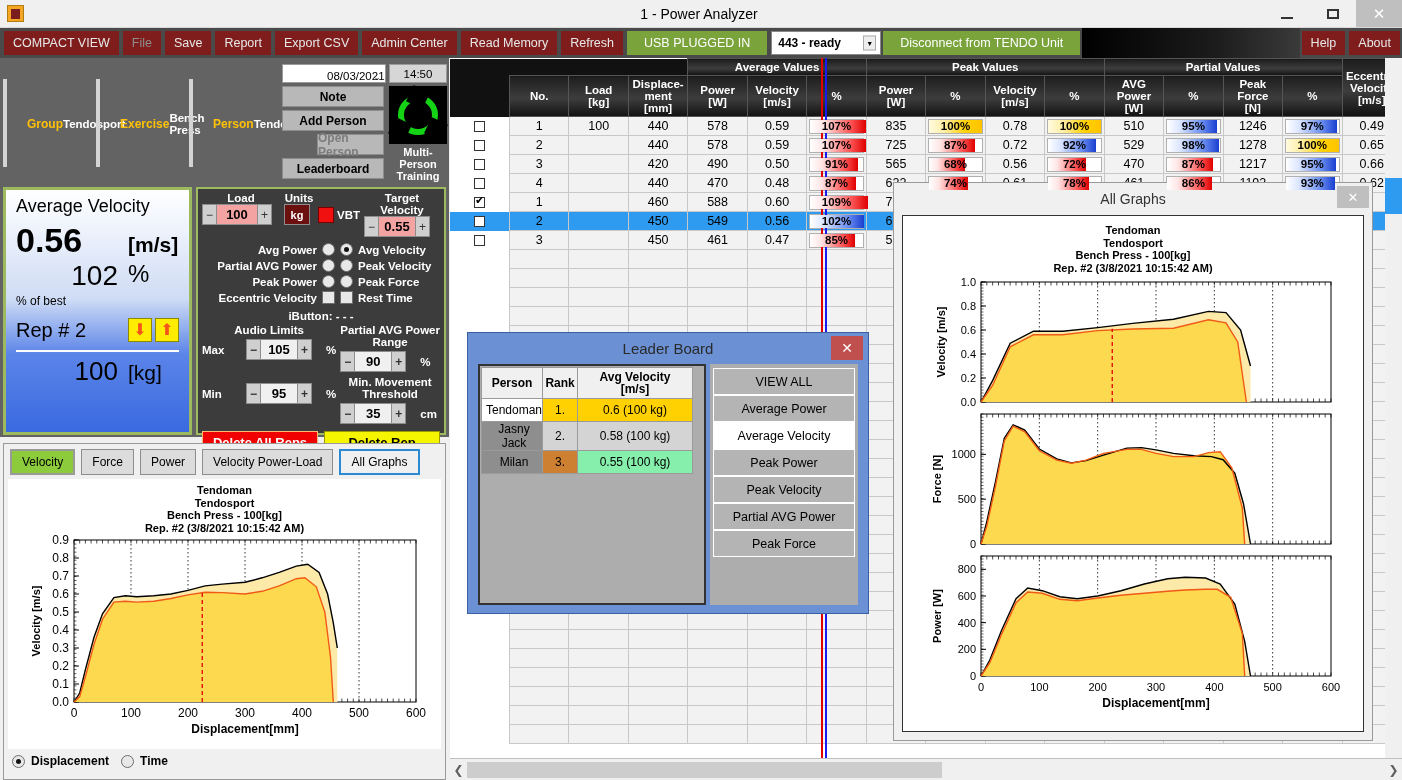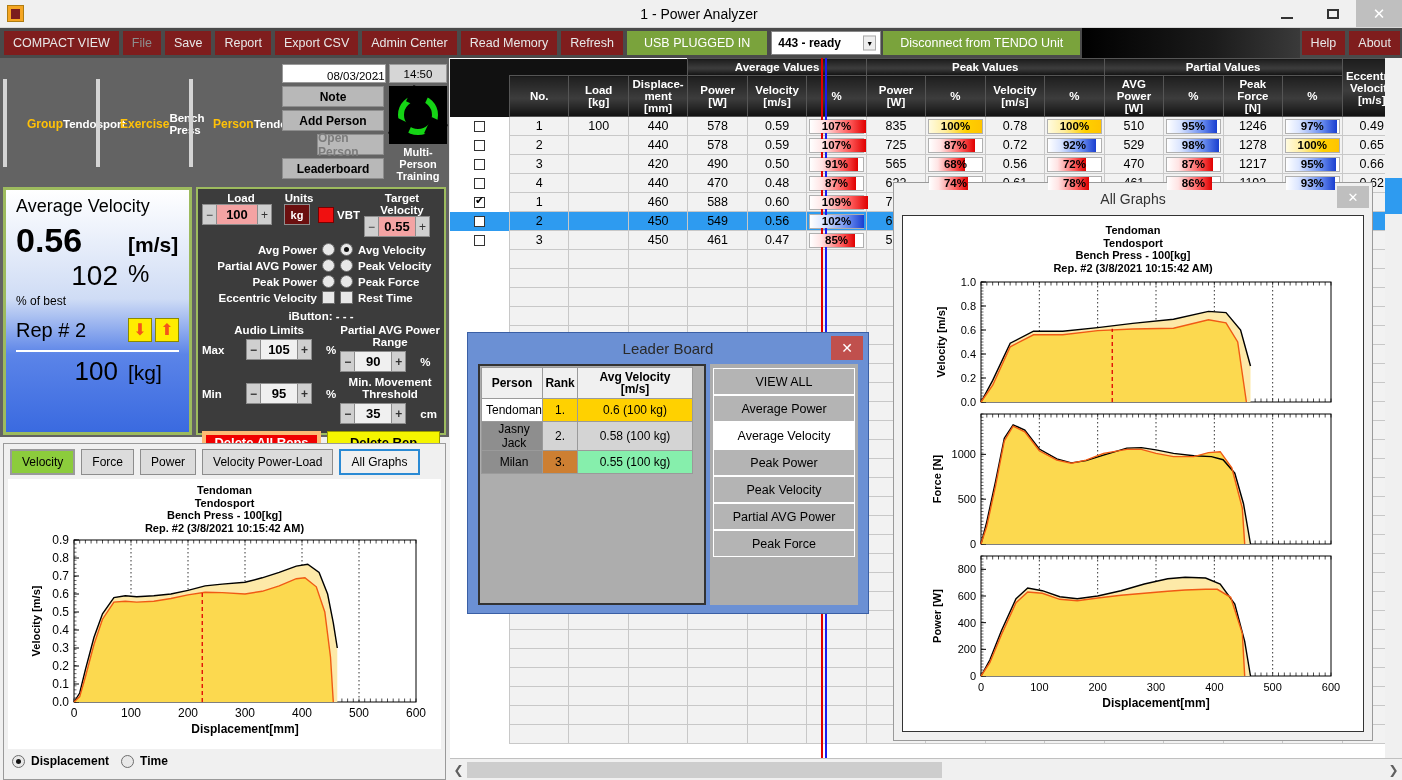--- a/index.html
+++ b/index.html
@@ -147,21 +147,21 @@
   .rlabel-left{ width:115px; text-align:right;}
   .rdot{ width:13px;height:13px;border-radius:50%;background:#e8e8e8;border:1px solid #6d6d6d; position:relative;flex:0 0 auto;}
   .rdot.on:after{content:"";position:absolute;left:3px;top:3px;width:5px;height:5px;border-radius:50%;background:#111;}
   .rsq{ width:13px;height:13px;background:#e8e8e8;border:1px solid #6d6d6d;flex:0 0 auto;}
   #ibutton{ text-align:center; font-weight:bold; font-size:11.5px; margin-top:6px;}
   #limits{ display:flex; gap:4px; margin-top:2px;}
   .lim-col{ flex:1;}
   .lim-row{ display:flex; align-items:center; gap:14px; margin-top:3px; font-size:11.5px; font-weight:bold;}
   #cfg-bottom{ display:flex; gap:6px; margin-top:7px;}
   #del-all{ flex:1;background:#f00000;color:#fff;font-weight:bold;font-size:13px;height:22px;
-    display:flex;align-items:center;justify-content:center;border:4px solid #fdba74;}
+    display:flex;align-items:center;justify-content:center;border:1px solid #fdba74;}
   #del-rep{ flex:1;background:#f5f500;color:#000;font-weight:bold;font-size:13px;height:22px;
     display:flex;align-items:center;justify-content:center;border:1px solid #9a9a00;}
   
   #graph-panel{ position:absolute;left:3px;top:385px;width:443px;height:337px;
     background:#f0f0f0;border:1px solid #9a9a9a;}
   #graph-tabs{ display:flex; gap:6px; padding:5px 6px 4px 6px;}
   .tab{ background:#dcdcdc;border:1px solid #8d8d8d;font-size:12px;
     padding:4px 10px; display:flex;align-items:center;justify-content:center;}
   .tab.active{ background:#8ccc3c; border:2px solid #9a9a9a; font-weight:normal;}
   .tab.selected{ background:#f0f0f0; border:2px solid #2a8ad4;}

